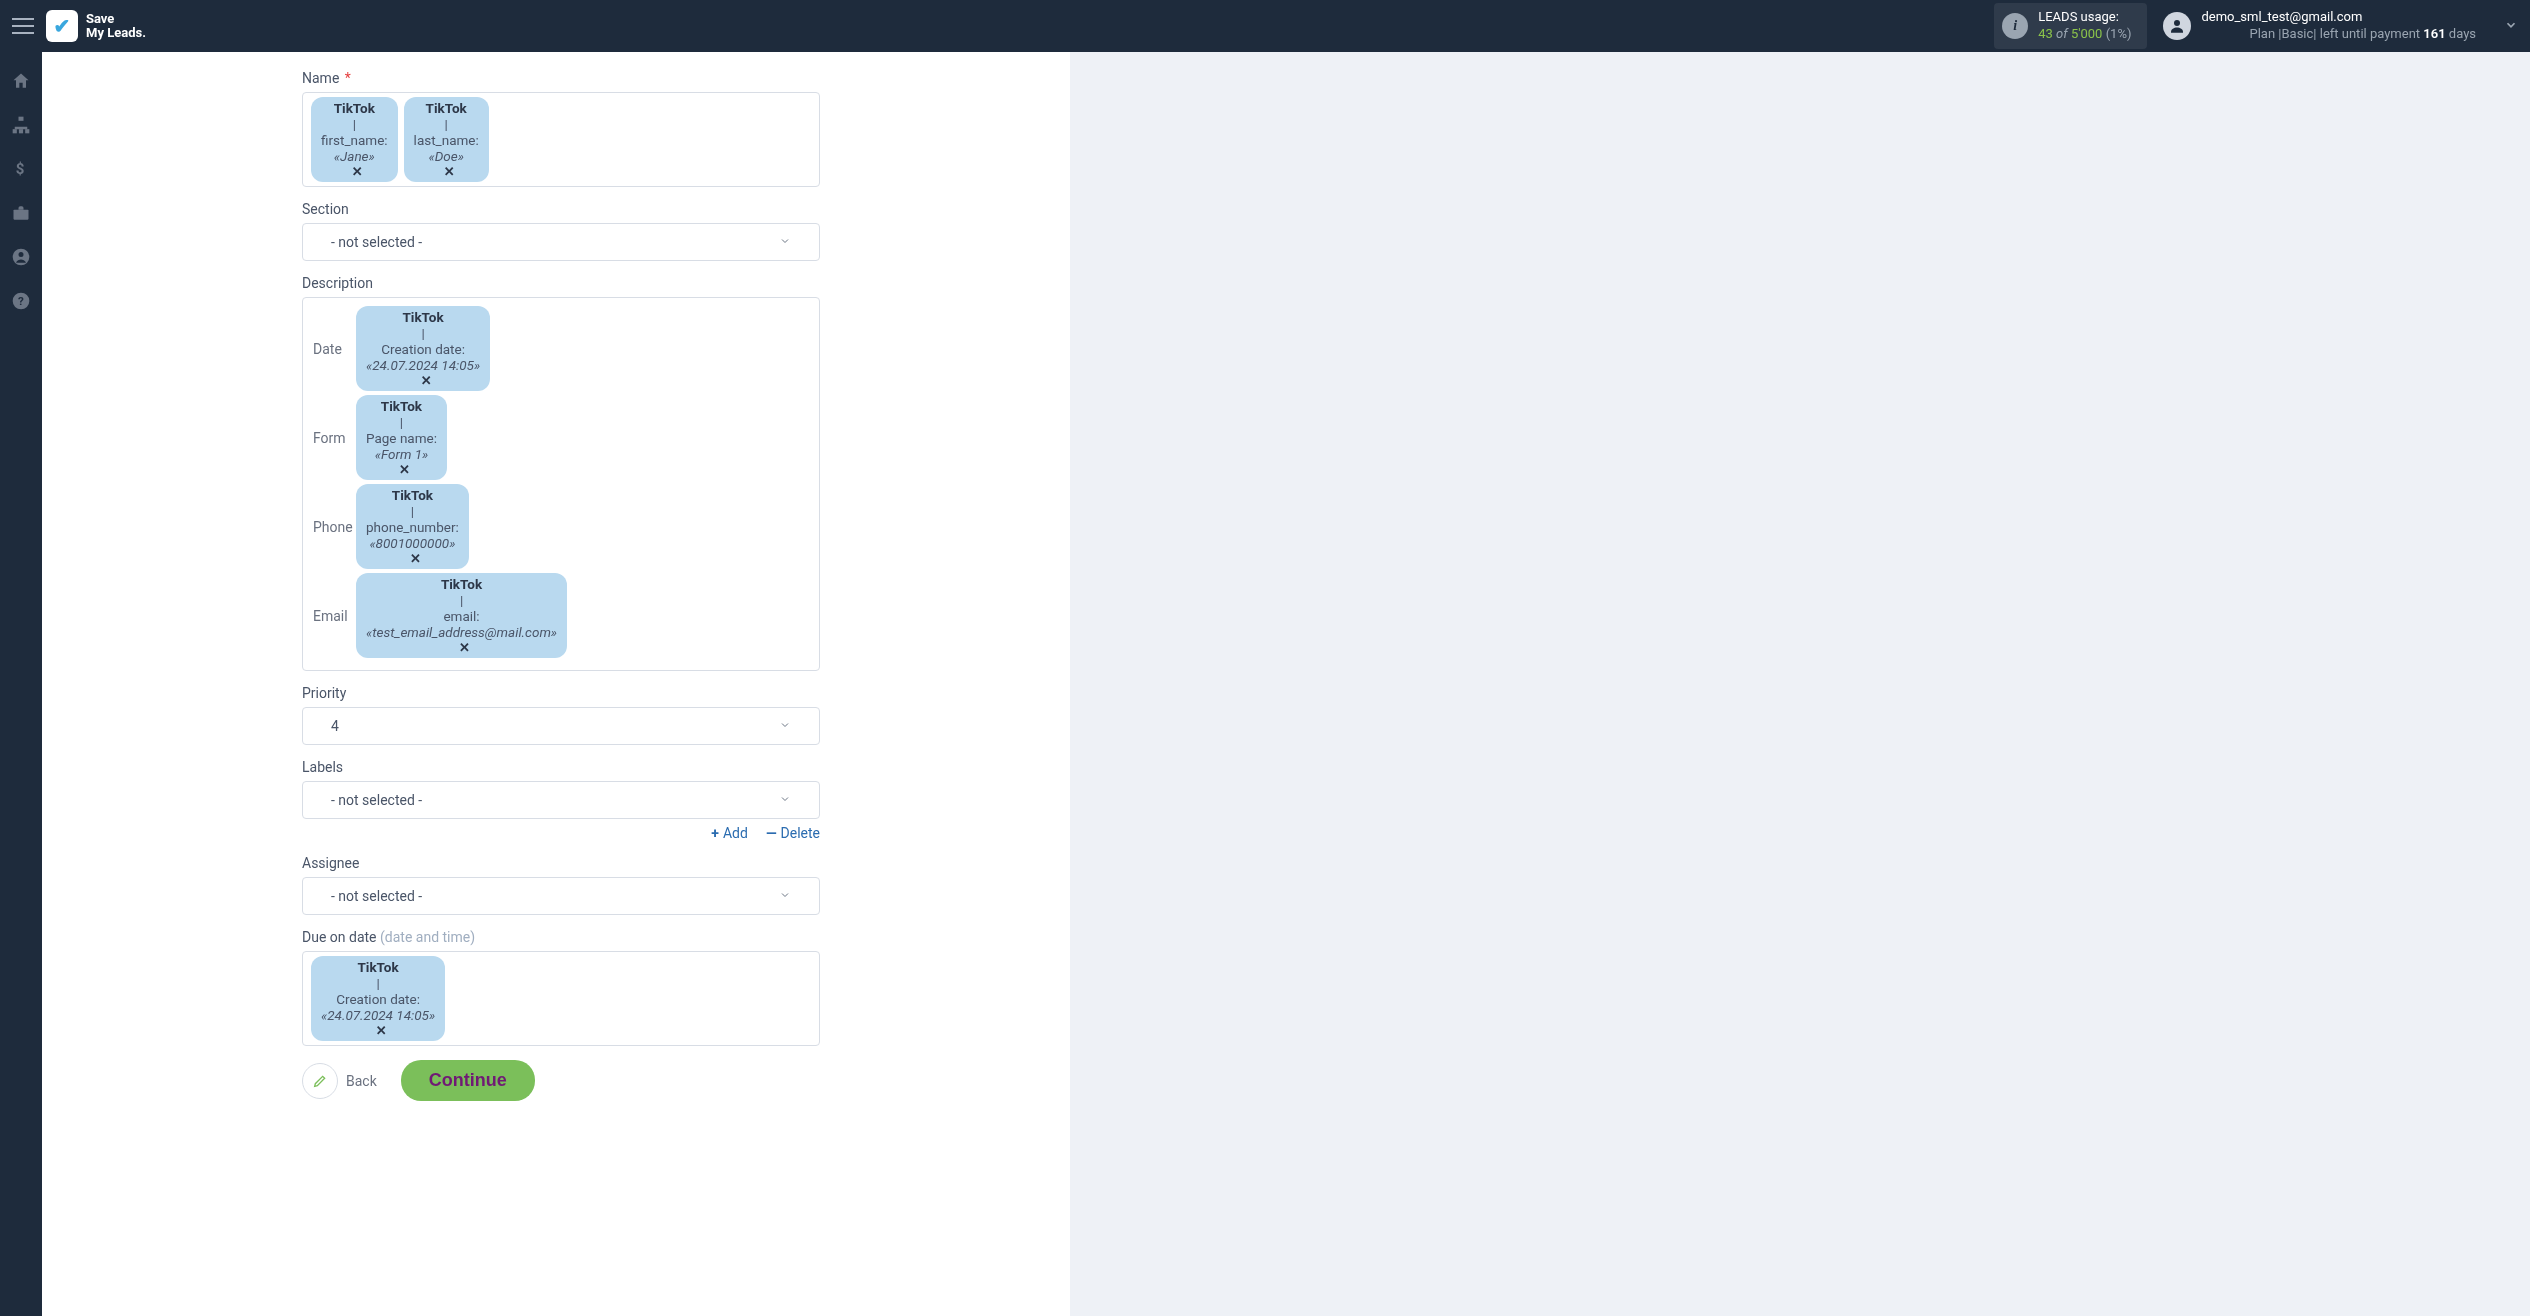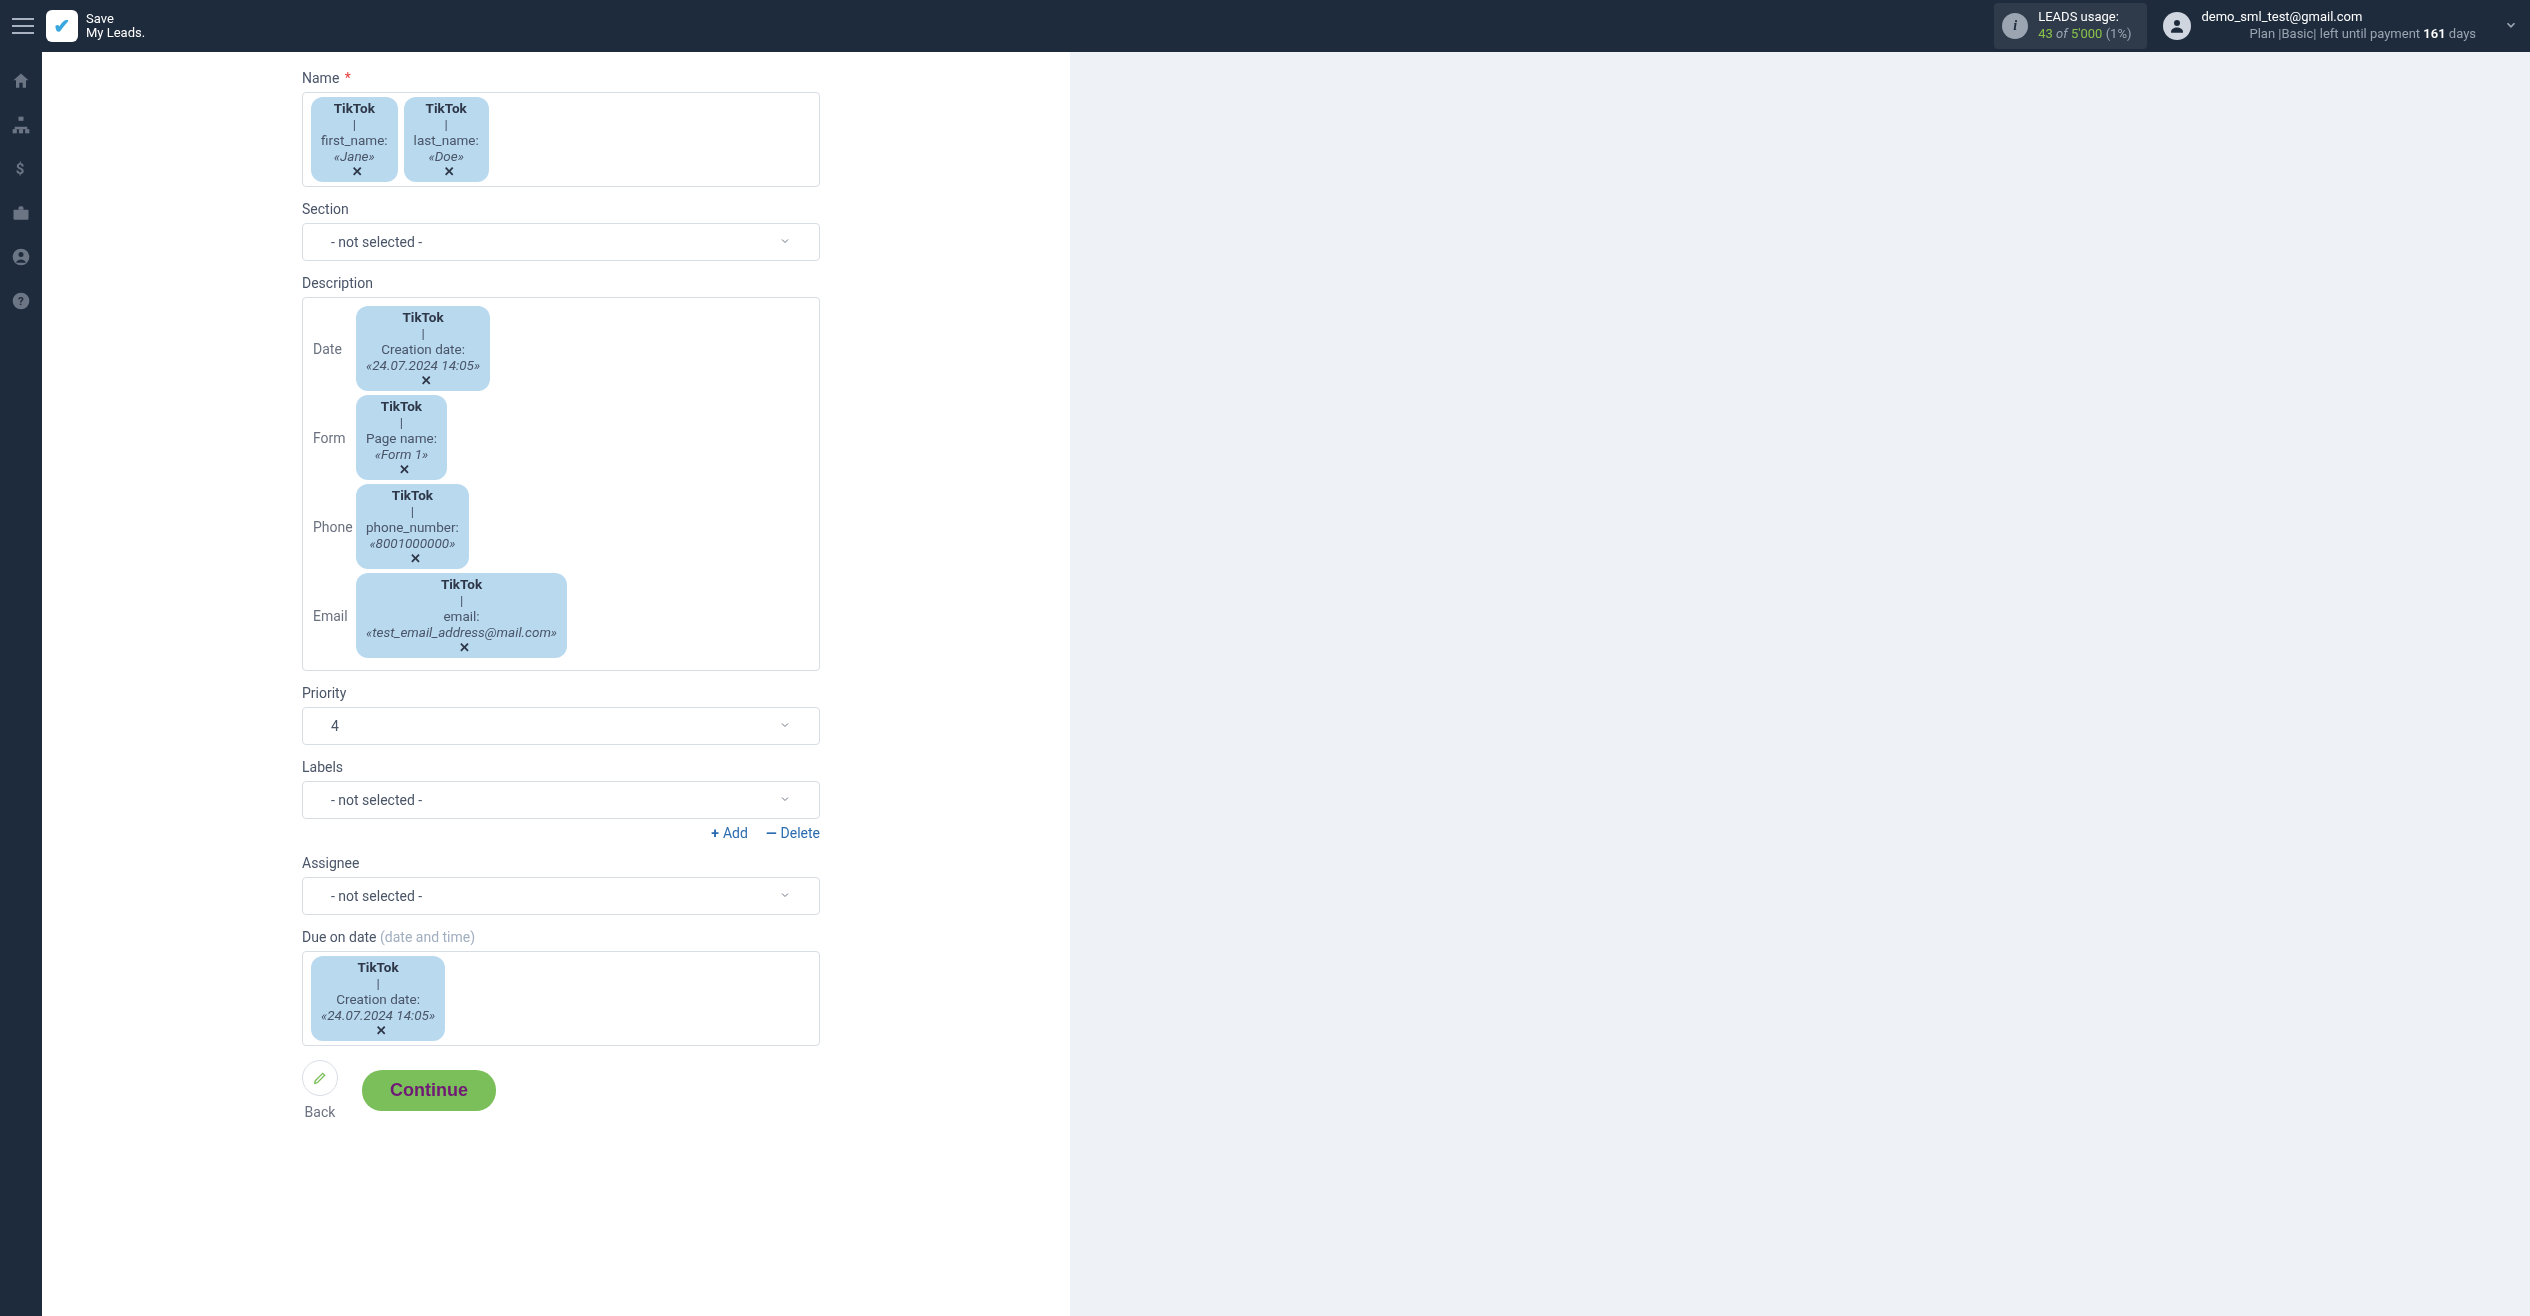--- a/index.html
+++ b/index.html
@@ -3,21 +3,21 @@
 <meta charset="utf-8">
 <style>
 * { box-sizing: border-box; margin: 0; padding: 0; }
 body { font-family: -apple-system, BlinkMacSystemFont, "Segoe UI", Roboto, Arial, sans-serif; background: #eef1f6; color: #4a5568; font-size: 14px; }
 
 .topbar { background: #1e2b3c; height: 52px; display: flex; align-items: center; padding: 0 12px; color: #fff; }
 .burger { width: 22px; height: 16px; display: flex; flex-direction: column; justify-content: space-between; cursor: pointer; margin-right: 12px; }
 .burger span { height: 2px; background: #a8b2c0; }
 .logo-box { background: #fff; width: 32px; height: 32px; border-radius: 6px; display: flex; align-items: center; justify-content: center; margin-right: 8px; }
 .logo-check { color: #3aa7de; font-size: 20px; font-weight: bold; }
-.logo-text { font-size: 13px; line-height: 1.1; font-weight: 400; }
+.logo-text { font-size: 13px; line-height: 1.1; font-weight: 700; }
 .spacer { flex: 1; }
 .usage-box { background: rgba(255,255,255,0.08); border-radius: 4px; padding: 6px 16px 6px 8px; display: flex; align-items: center; gap: 10px; margin-right: 16px; }
 .info-circle { width: 26px; height: 26px; border-radius: 50%; background: #9aa5b1; color: #1e2b3c; display: flex; align-items: center; justify-content: center; font-weight: bold; font-style: italic; font-family: serif; }
 .usage-text { font-size: 13px; line-height: 1.3; }
 .usage-text .l2 { color: #9aa5b1; }
 .usage-text .u-used { color: #8bc34a; }
 .usage-text .u-of { color: #9aa5b1; font-style: italic; }
 .usage-text .u-total { color: #8bc34a; }
 .usage-text .u-pct { color: #9aa5b1; }
 .avatar { width: 28px; height: 28px; border-radius: 50%; background: #d0d6df; display: flex; align-items: center; justify-content: center; margin-right: 10px; }
@@ -54,21 +54,21 @@
 .chip .fld { color: #4a5568; }
 .chip .val { font-style: italic; color: #4a5568; }
 .chip .x { margin-left: 6px; cursor: pointer; color: #2d3748; font-weight: 600; font-size: 13px; }
 
 .label-actions { display: flex; justify-content: flex-end; gap: 18px; margin-top: 6px; font-size: 14px; }
 .label-actions .act { color: #2b6cb0; cursor: pointer; display: inline-flex; align-items: center; gap: 4px; }
 .label-actions .plus { font-weight: 700; }
 .label-actions .minus { font-weight: 700; }
 
 .btn-row { display: flex; align-items: center; gap: 24px; margin-top: 8px; }
-.back-btn { display: flex; align-items: center; gap: 8px; cursor: pointer; flex-direction: column; }
+.back-btn { display: flex; align-items: center; gap: 8px; cursor: pointer; }
 .back-circle { width: 36px; height: 36px; border: 1px solid #d8dde5; border-radius: 50%; display: flex; align-items: center; justify-content: center; }
 .back-circle svg { stroke: #7bbf5a; fill: none; stroke-width: 2; }
 .back-text { color: #6b7280; }
 .continue-btn { background: #7bbf5a; color: #701a75; border: none; border-radius: 20px; padding: 10px 28px; font-size: 18px; font-weight: 700; cursor: pointer; }
 </style>
 </head>
 <body>
 
 <div class="topbar">
   <div class="burger">

